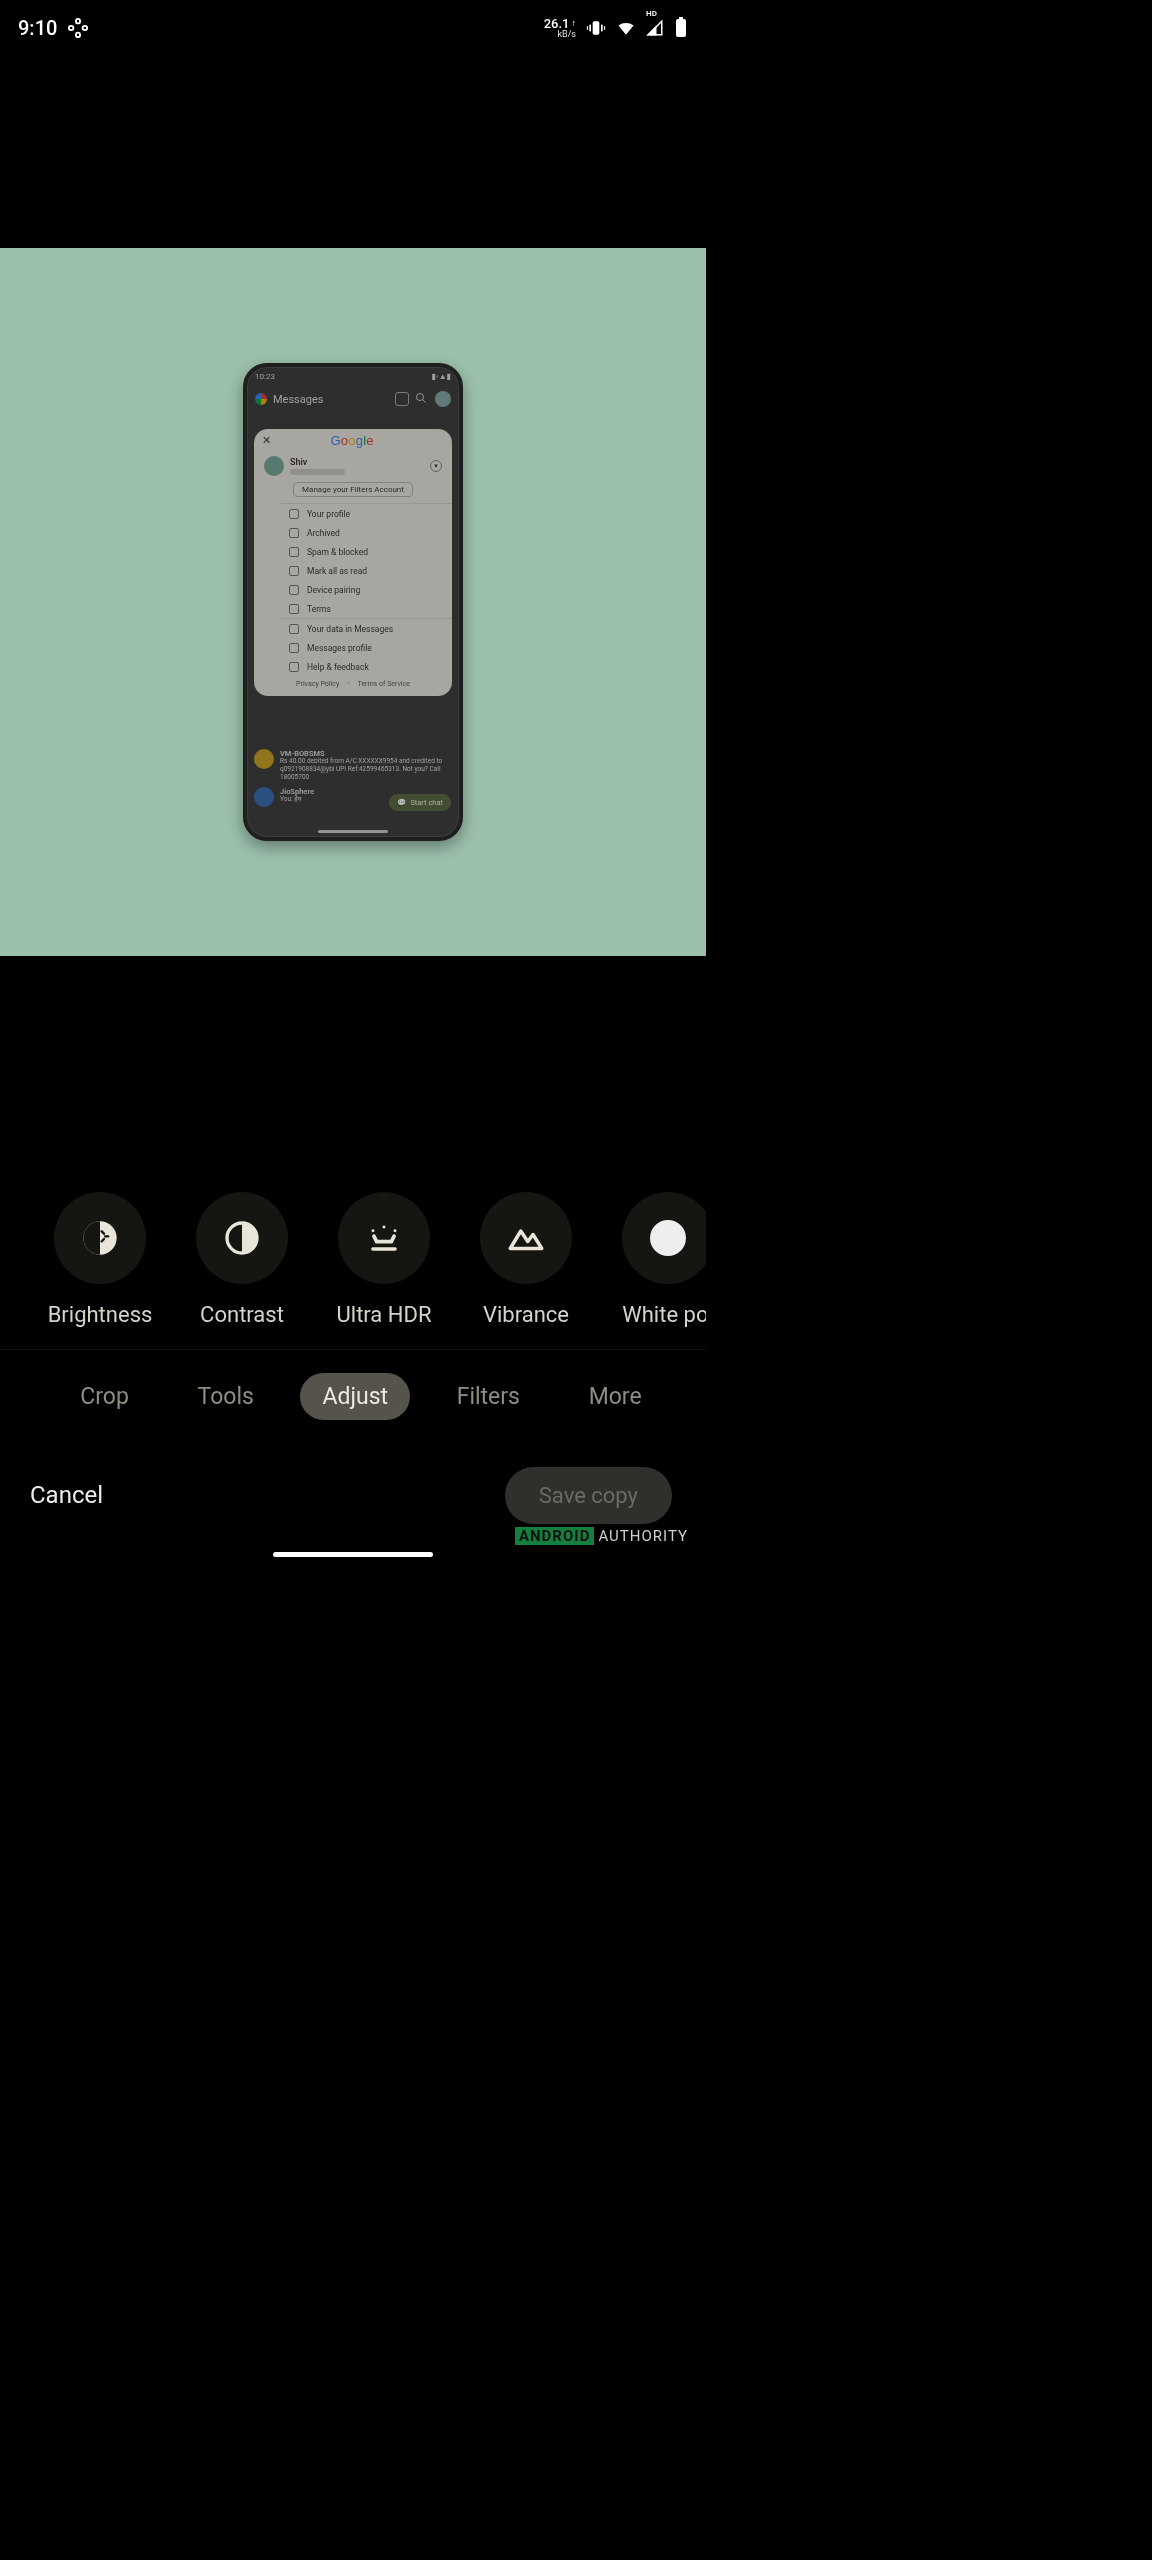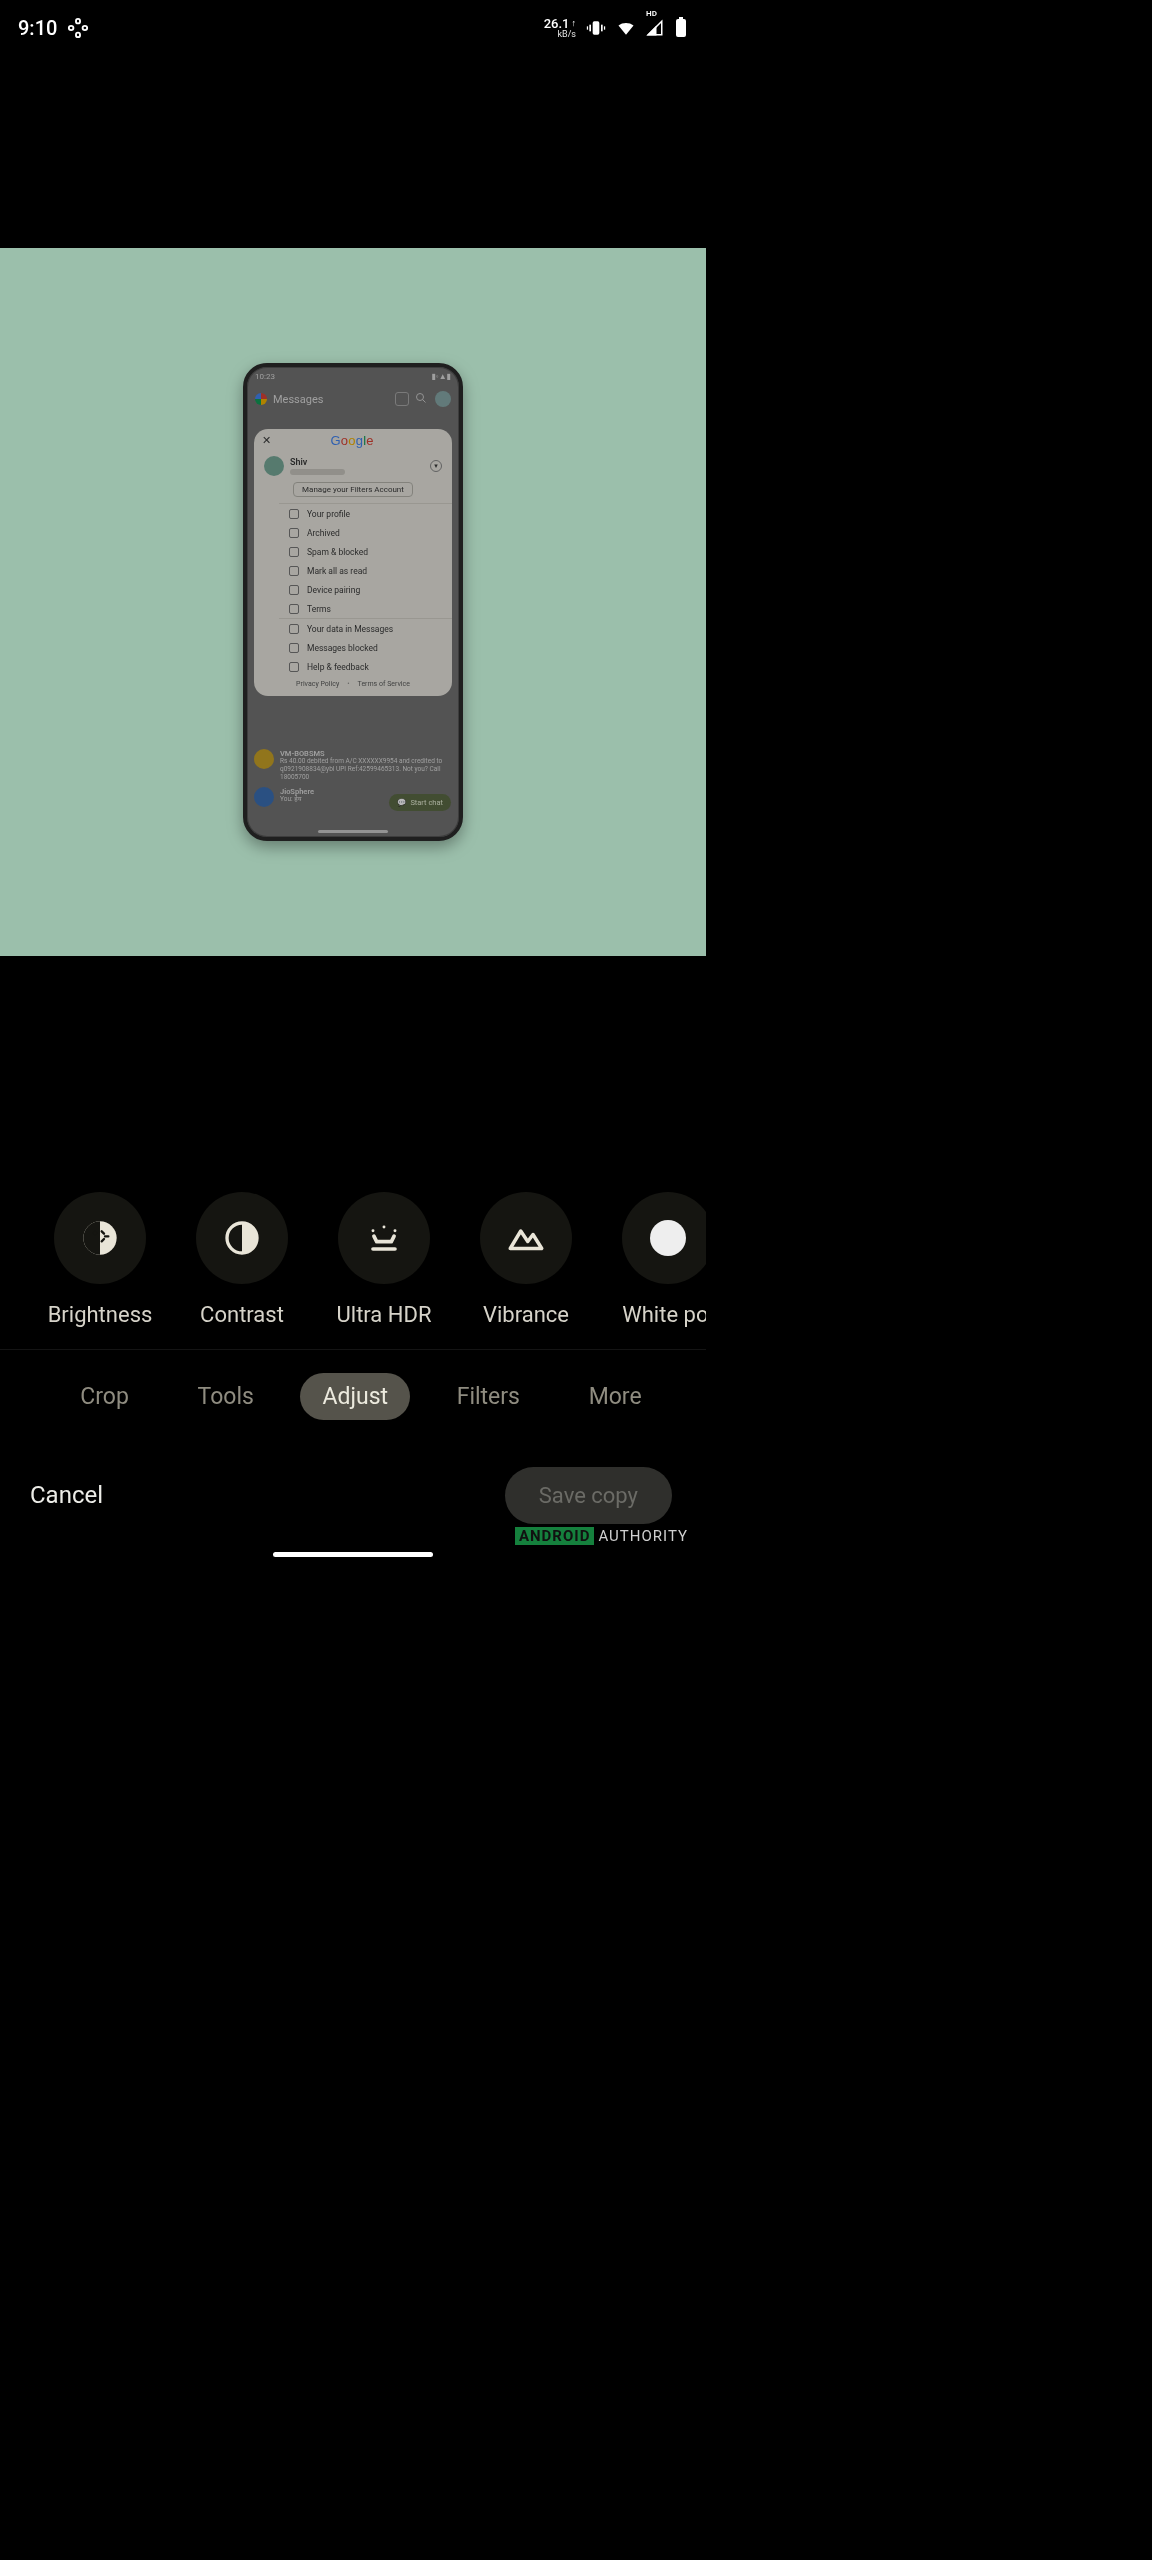--- a/index.html
+++ b/index.html
@@ -42,21 +42,21 @@
     left: 0; right: 0;
     height: 708px;
     background: #9bbfab;
     display: flex;
     align-items: center;
     justify-content: center;
   }
   .inner-phone {
     width: 220px;
     height: 478px;
-    background: #737373;
+    background: #404040;
     border: 4px solid #2b2b2b;
     border-radius: 24px;
     box-shadow: 0 6px 16px rgba(0,0,0,.35), inset 0 0 0 1px #555;
     position: relative;
     overflow: hidden;
     filter: brightness(.72);
   }
   .inner-sb {
     height: 18px;
     display: flex;
@@ -325,21 +325,21 @@
             <span>Terms</span>
           </div>
       </div>
       <div class="menu-sec">
         <div class="menu-item">
             <span class="mi-ico"></span>
             <span>Your data in Messages</span>
           </div>
         <div class="menu-item">
             <span class="mi-ico"></span>
-            <span>Messages blocked</span>
+            <span>Messages profile</span>
           </div>
         <div class="menu-item">
             <span class="mi-ico"></span>
             <span>Help &amp; feedback</span>
           </div>
       </div>
       <div class="footer-links">
         <span>Privacy Policy</span>
         <span class="dot">•</span>
         <span>Terms of Service</span>

